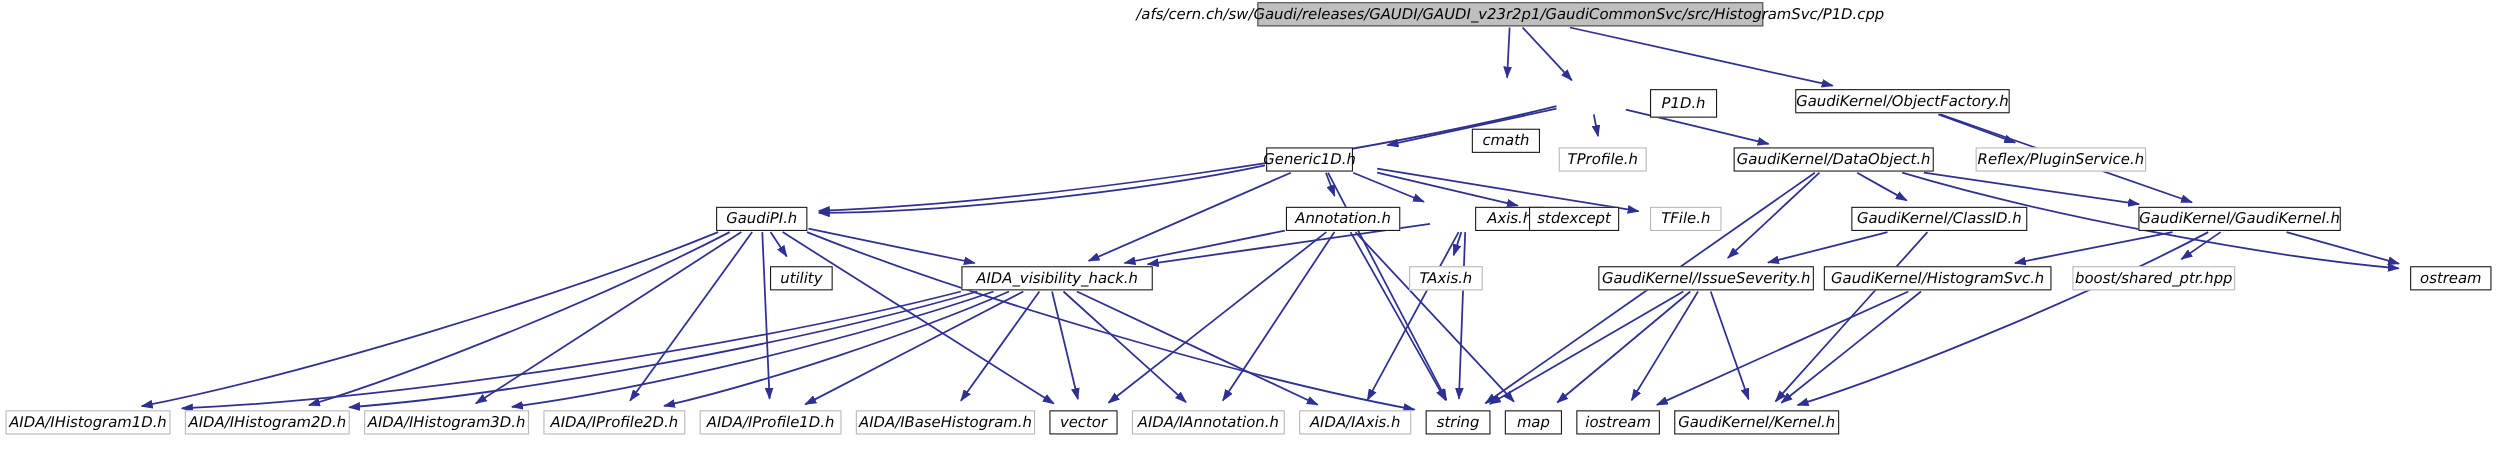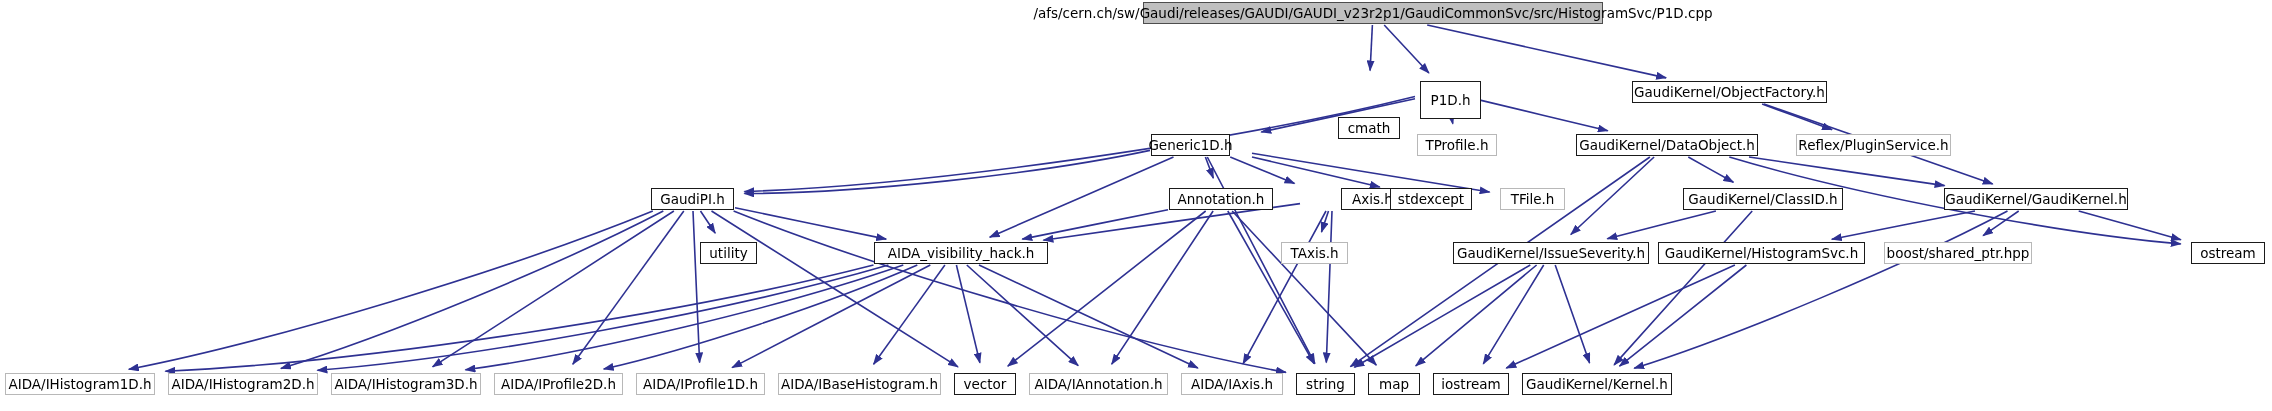--- a/index.html
+++ b/index.html
@@ -1,17 +1,17 @@
 <!DOCTYPE html>
 <html><head>
 <meta charset="utf-8">
 <style>
   html,body{margin:0;padding:0;background:#ffffff;}
   body{width:2272px;height:411px;font-family:"DejaVu Sans","Liberation Sans",sans-serif;overflow:hidden;}
-  #graph{position:relative;width:2272px;height:411px;}
+  #graph{position:relative;width:2272px;height:411px;font-style:italic;}
   svg{position:absolute;left:0;top:0;width:2272px;height:411px;}
   .node{position:absolute;box-sizing:border-box;display:flex;align-items:center;justify-content:center;
         background:#ffffff;white-space:nowrap;font-size:13.5px;color:#000000;letter-spacing:0px;}
   .node.black{border:1.5px solid #1a1a1a;}
   .node.gray{border:1.2px solid #b8b8b8;}
   .node.root{border:1.5px solid #4d4d4d;background:#bfbfbf;}
   .nlabel{pointer-events:none;}
 </style>
 </head>
 <body>
@@ -86,21 +86,21 @@
         <path d="M1746.4,265.0 C1711.5,292.8 1654.4,338.3 1619.5,366.1" fill="none" stroke="#2e3192" stroke-width="1.6" marker-end="url(#ah)"></path>
       </g>
   </svg>
   <div id="nodes">
       <div class="node root" style="left: 1143px; top: 2px; width: 460px; height: 22px;">
         <span class="nlabel">/afs/cern.ch/sw/Gaudi/releases/GAUDI/GAUDI_v23r2p1/GaudiCommonSvc/src/HistogramSvc/P1D.cpp</span>
       </div>
       <div class="node black" style="left: 1338px; top: 81px; width: 62px; height: 22px; margin-top: 36px;">
         <span class="nlabel">cmath</span>
       </div>
-      <div class="node black" style="left: 1420px; top: 81px; width: 61px; height: 38px;">
+      <div class="node black" style="left: 1500px; top: 81px; width: 61px; height: 26px;">
         <span class="nlabel">P1D.h</span>
       </div>
       <div class="node black" style="left: 1632px; top: 81px; width: 195px; height: 22px;">
         <span class="nlabel">GaudiKernel/ObjectFactory.h</span>
       </div>
       <div class="node black" style="left: 1151px; top: 134px; width: 79px; height: 22px;">
         <span class="nlabel">Generic1D.h</span>
       </div>
       <div class="node gray" style="left: 1417px; top: 134px; width: 80px; height: 22px;">
         <span class="nlabel">TProfile.h</span>

